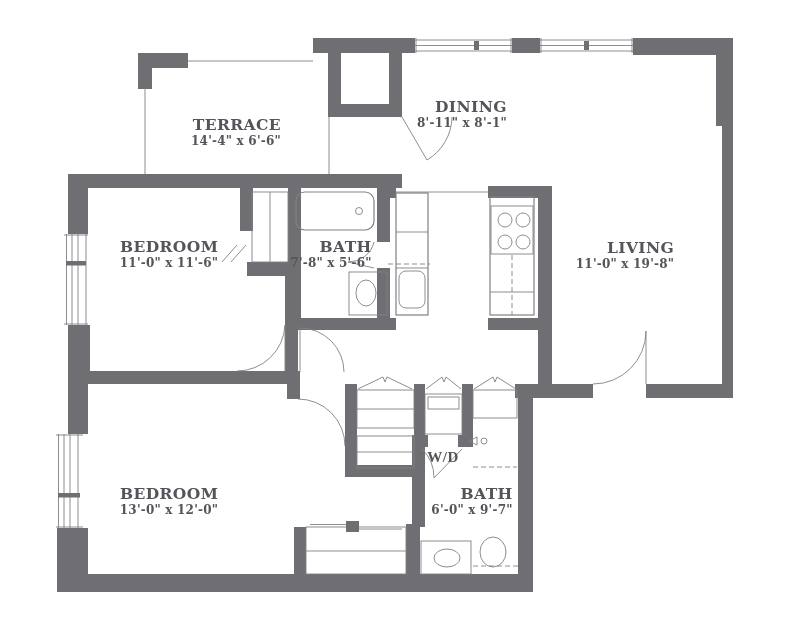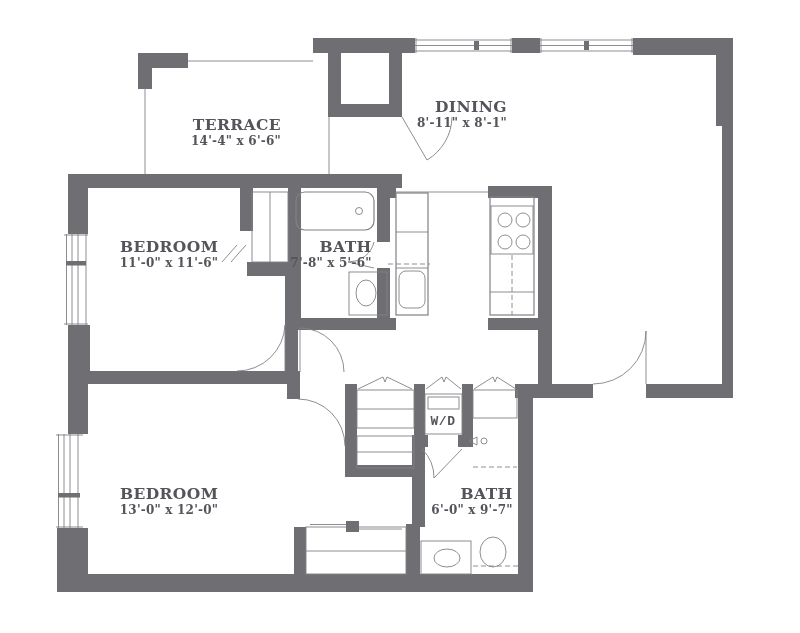--- a/index.html
+++ b/index.html
@@ -10,21 +10,21 @@
   .wh{fill:#ffffff;}
   .o{fill:none;stroke:var(--line);stroke-width:1.2;}
   .o2{fill:none;stroke:var(--line);stroke-width:0.9;}
   .hl{fill:none;stroke:var(--line);stroke-width:0.9;}
   .d{stroke-dasharray:5 3;}
   .room-label{position:absolute;transform:translateX(-50%);text-align:right;color:var(--text);
     font-family:"DejaVu Serif","Liberation Serif",serif;font-weight:bold;white-space:nowrap;}
   .room-name{font-size:15.5px;letter-spacing:.4px;line-height:1.05;}
   .room-dims{font-size:12px;margin-top:1px;letter-spacing:.2px;}
   .wd-label{position:absolute;transform:translate(-50%,-50%);color:var(--text);
-    font-family:Liberation Mono, monospace;font-weight:bold;font-size:13px;letter-spacing:.5px;}
+    font-family:Liberation Serif, serif;font-weight:bold;font-size:15px;letter-spacing:.5px;margin-top:36px;}
 </style>
 </head>
 <body>
 
 <div class="plan">
 <svg width="800" height="633" viewBox="0 0 800 633">
   <defs>
     <pattern id="hv" width="5" height="10" patternUnits="userSpaceOnUse">
       <path d="M1.5,0 L2.7,10 M4,0 L3.6,10" class="hl"></path>
     </pattern>
@@ -239,20 +239,24 @@
     <div class="room-dims">8'-11" x 8'-1"</div>
   </div>
   <div class="room-label" style="left:169px;top:239px">
     <div class="room-name">BEDROOM</div>
     <div class="room-dims">11'-0" x 11'-6"</div>
   </div>
   <div class="room-label" style="left:331px;top:239px">
     <div class="room-name">BATH</div>
     <div class="room-dims">7'-8" x 5'-6"</div>
   </div>
+  <div class="room-label" style="left:625px;top:240px">
+    <div class="room-name">LIVING</div>
+    <div class="room-dims">11'-0" x 19'-8"</div>
+  </div>
   <div class="room-label" style="left:169px;top:486px">
     <div class="room-name">BEDROOM</div>
     <div class="room-dims">13'-0" x 12'-0"</div>
   </div>
   <div class="room-label" style="left:472px;top:486px">
     <div class="room-name">BATH</div>
     <div class="room-dims">6'-0" x 9'-7"</div>
   </div>
   <div class="wd-label" style="left:443px;top:421px">W/D</div>
 </div>

